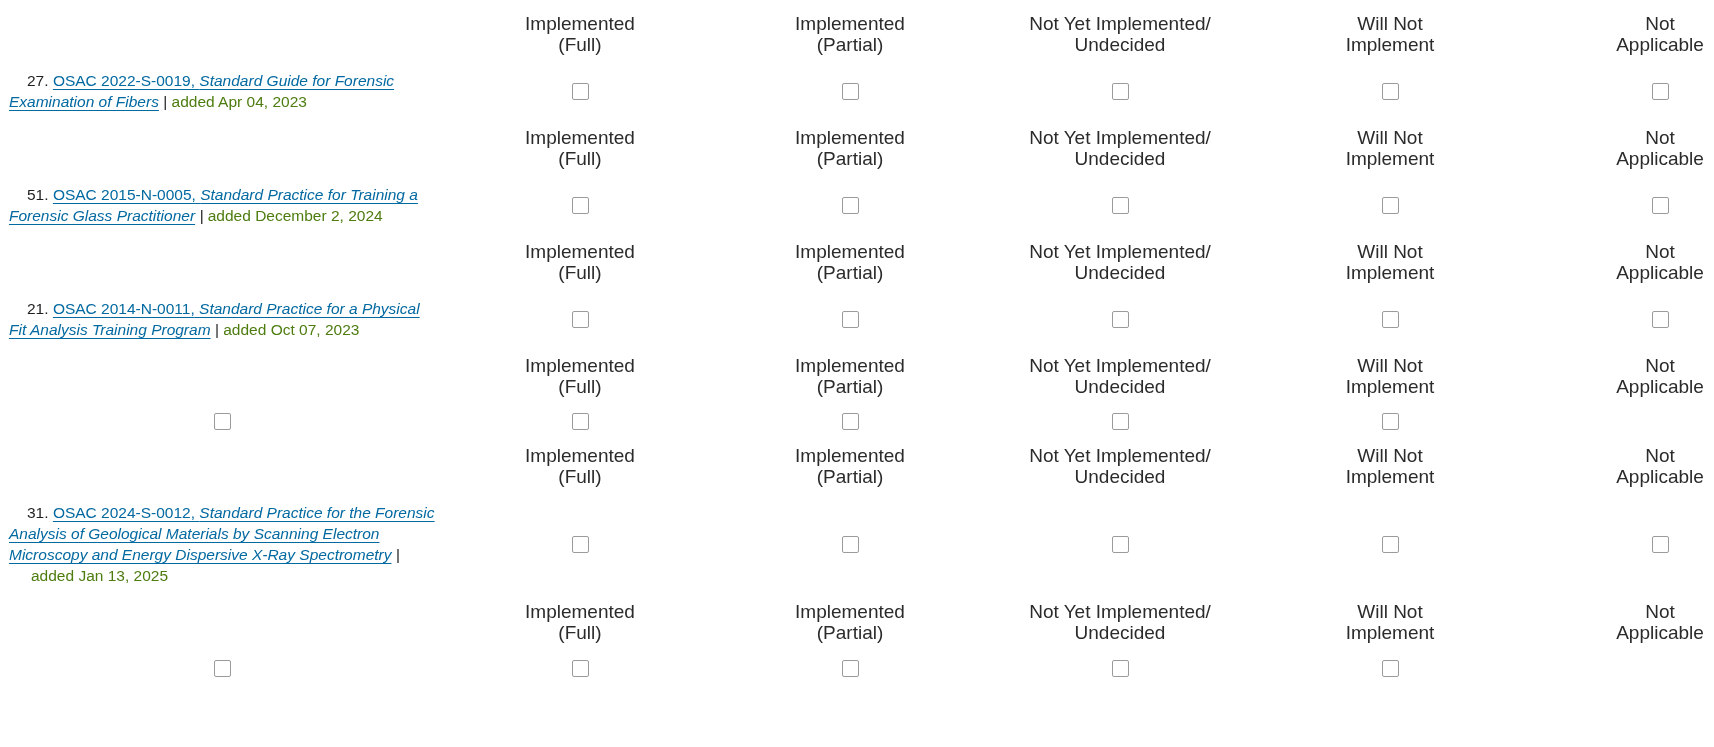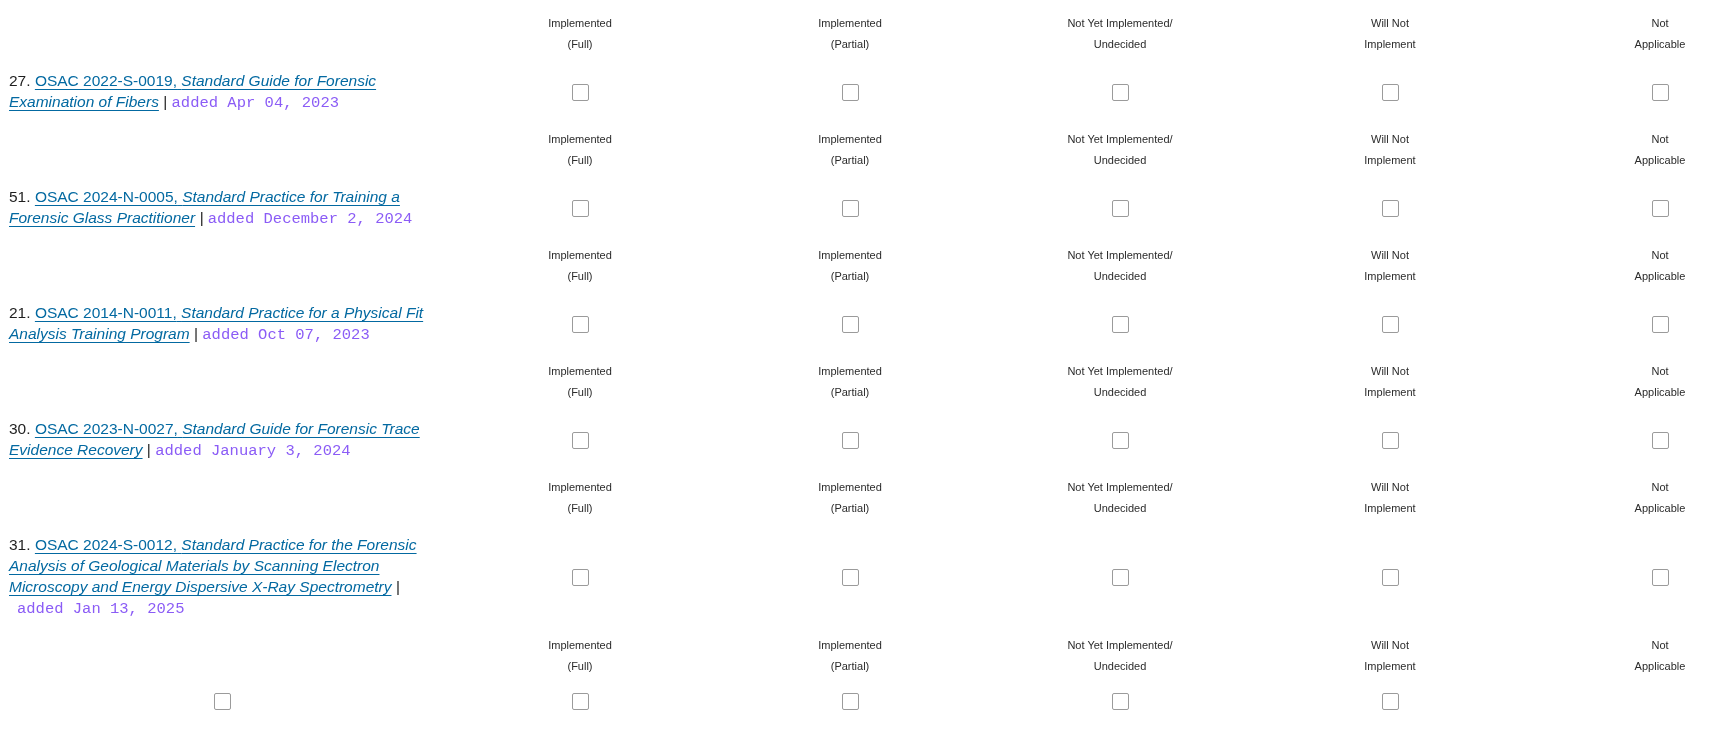--- a/index.html
+++ b/index.html
@@ -19,50 +19,50 @@
   .header-row, .question-row {
     display: grid;
     grid-template-columns: 445px repeat(5, 270px);
     align-items: center;
   }
   .header-row {
     padding-top: 13px;
   }
   .opt-header {
     text-align: center;
-    font-size: 11px;
+    font-size: 19px;
     line-height: 21px;
     color: #2b2b2b;
     align-self: start;
   }
   .question-row {
     padding-top: 15px;
     padding-bottom: 2px;
   }
   .q-text {
     padding-left: 9px;
     padding-right: 8px;
     font-size: 15.5px;
     line-height: 21px;
     color: #1f1f1f;
     align-self: center;
   }
-  .q-num { color: #1f1f1f; }
+  .q-num { color: #1f1f1f; margin-left: 18px; }
   .q-link {
     color: #0369a1;
     text-decoration: underline;
     text-decoration-thickness: 1px;
     text-underline-offset: 3px;
     cursor: pointer;
   }
   .q-title { font-style: italic; }
   .q-sep { color: #1f1f1f; }
   .q-sep.italic { font-style: italic; }
-  .q-date { color: #8b5cf6; font-family: Liberation Mono, monospace; }
-  .q-date.newline { margin-left: 8px; }
+  .q-date { color: #4d7c0f; }
+  .q-date.newline { margin-left: 22px; }
   .opt-cell {
     text-align: center;
     align-self: center;
   }
   input[type="checkbox"] {
     appearance: none;
     -webkit-appearance: none;
     width: 17px;
     height: 17px;
     border: 1.5px solid #9b9b9b;
@@ -129,21 +129,21 @@
           <div class="opt-header">
             <div class="l1">Will Not</div>
             <div class="l2">Implement</div>
           </div>
           <div class="opt-header">
             <div class="l1">Not</div>
             <div class="l2">Applicable</div>
           </div>
         </div>
         <div class="question-row">
-          <div class="q-text"><span class="q-num">51.</span> <a class="q-link"><span class="q-code">OSAC 2024-N-0005,</span> <span class="q-title">Standard Practice for Training a Forensic Glass Practitioner</span></a> <span class="q-sep italic">|</span> <span class="q-date">added December 2, 2024</span></div>
+          <div class="q-text"><span class="q-num">51.</span> <a class="q-link"><span class="q-code">OSAC 2015-N-0005,</span> <span class="q-title">Standard Practice for Training a Forensic Glass Practitioner</span></a> <span class="q-sep italic">|</span> <span class="q-date">added December 2, 2024</span></div>
           <div class="opt-cell"><input type="checkbox" style=""></div>
           <div class="opt-cell"><input type="checkbox" style=""></div>
           <div class="opt-cell"><input type="checkbox" style=""></div>
           <div class="opt-cell"><input type="checkbox" style=""></div>
           <div class="opt-cell"><input type="checkbox" style=""></div>
         </div>
       </div>
       <div class="group">
         <div class="header-row">
           <div class="left-spacer"></div>
@@ -195,21 +195,20 @@
           <div class="opt-header">
             <div class="l1">Will Not</div>
             <div class="l2">Implement</div>
           </div>
           <div class="opt-header">
             <div class="l1">Not</div>
             <div class="l2">Applicable</div>
           </div>
         </div>
         <div class="question-row">
-          <div class="q-text"><span class="q-num">30.</span> <a class="q-link"><span class="q-code">OSAC 2023-N-0027,</span> <span class="q-title">Standard Guide for Forensic Trace Evidence Recovery</span></a> <span class="q-sep">|</span> <span class="q-date">added January 3, 2024</span></div>
           <div class="opt-cell"><input type="checkbox" style=""></div>
           <div class="opt-cell"><input type="checkbox" style=""></div>
           <div class="opt-cell"><input type="checkbox" style=""></div>
           <div class="opt-cell"><input type="checkbox" style=""></div>
           <div class="opt-cell"><input type="checkbox" style=""></div>
         </div>
       </div>
       <div class="group">
         <div class="header-row">
           <div class="left-spacer"></div>

